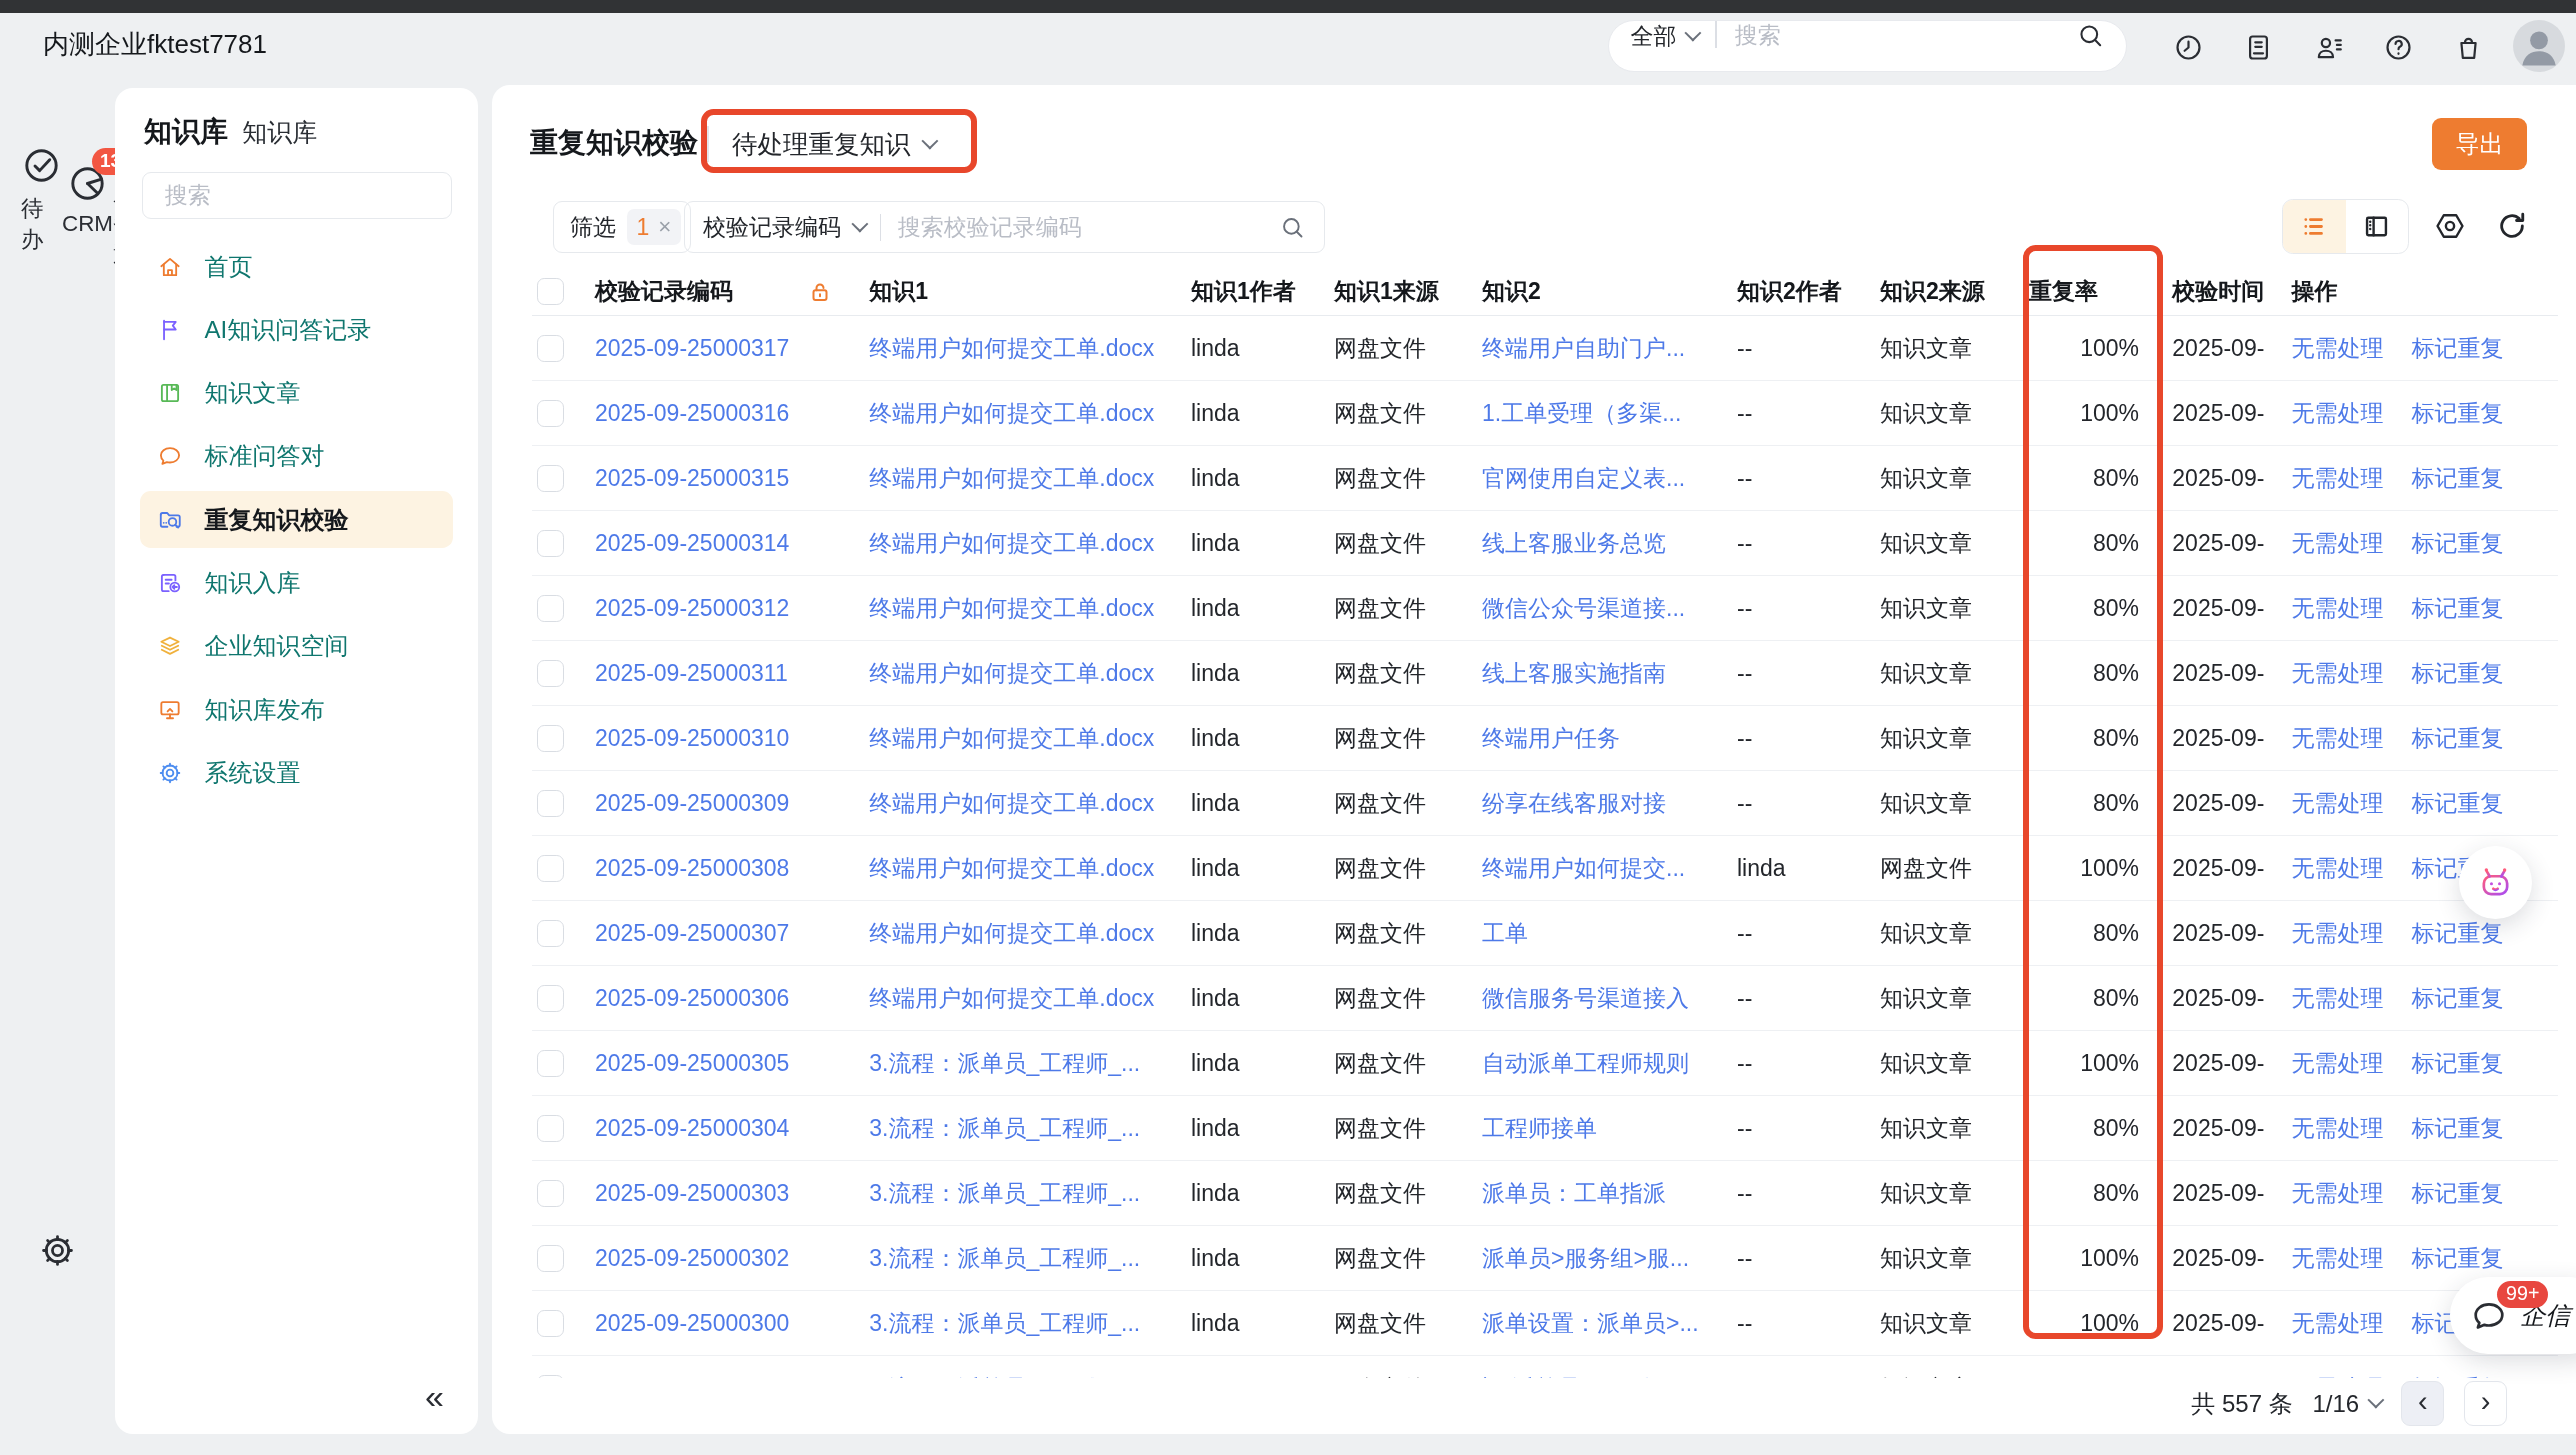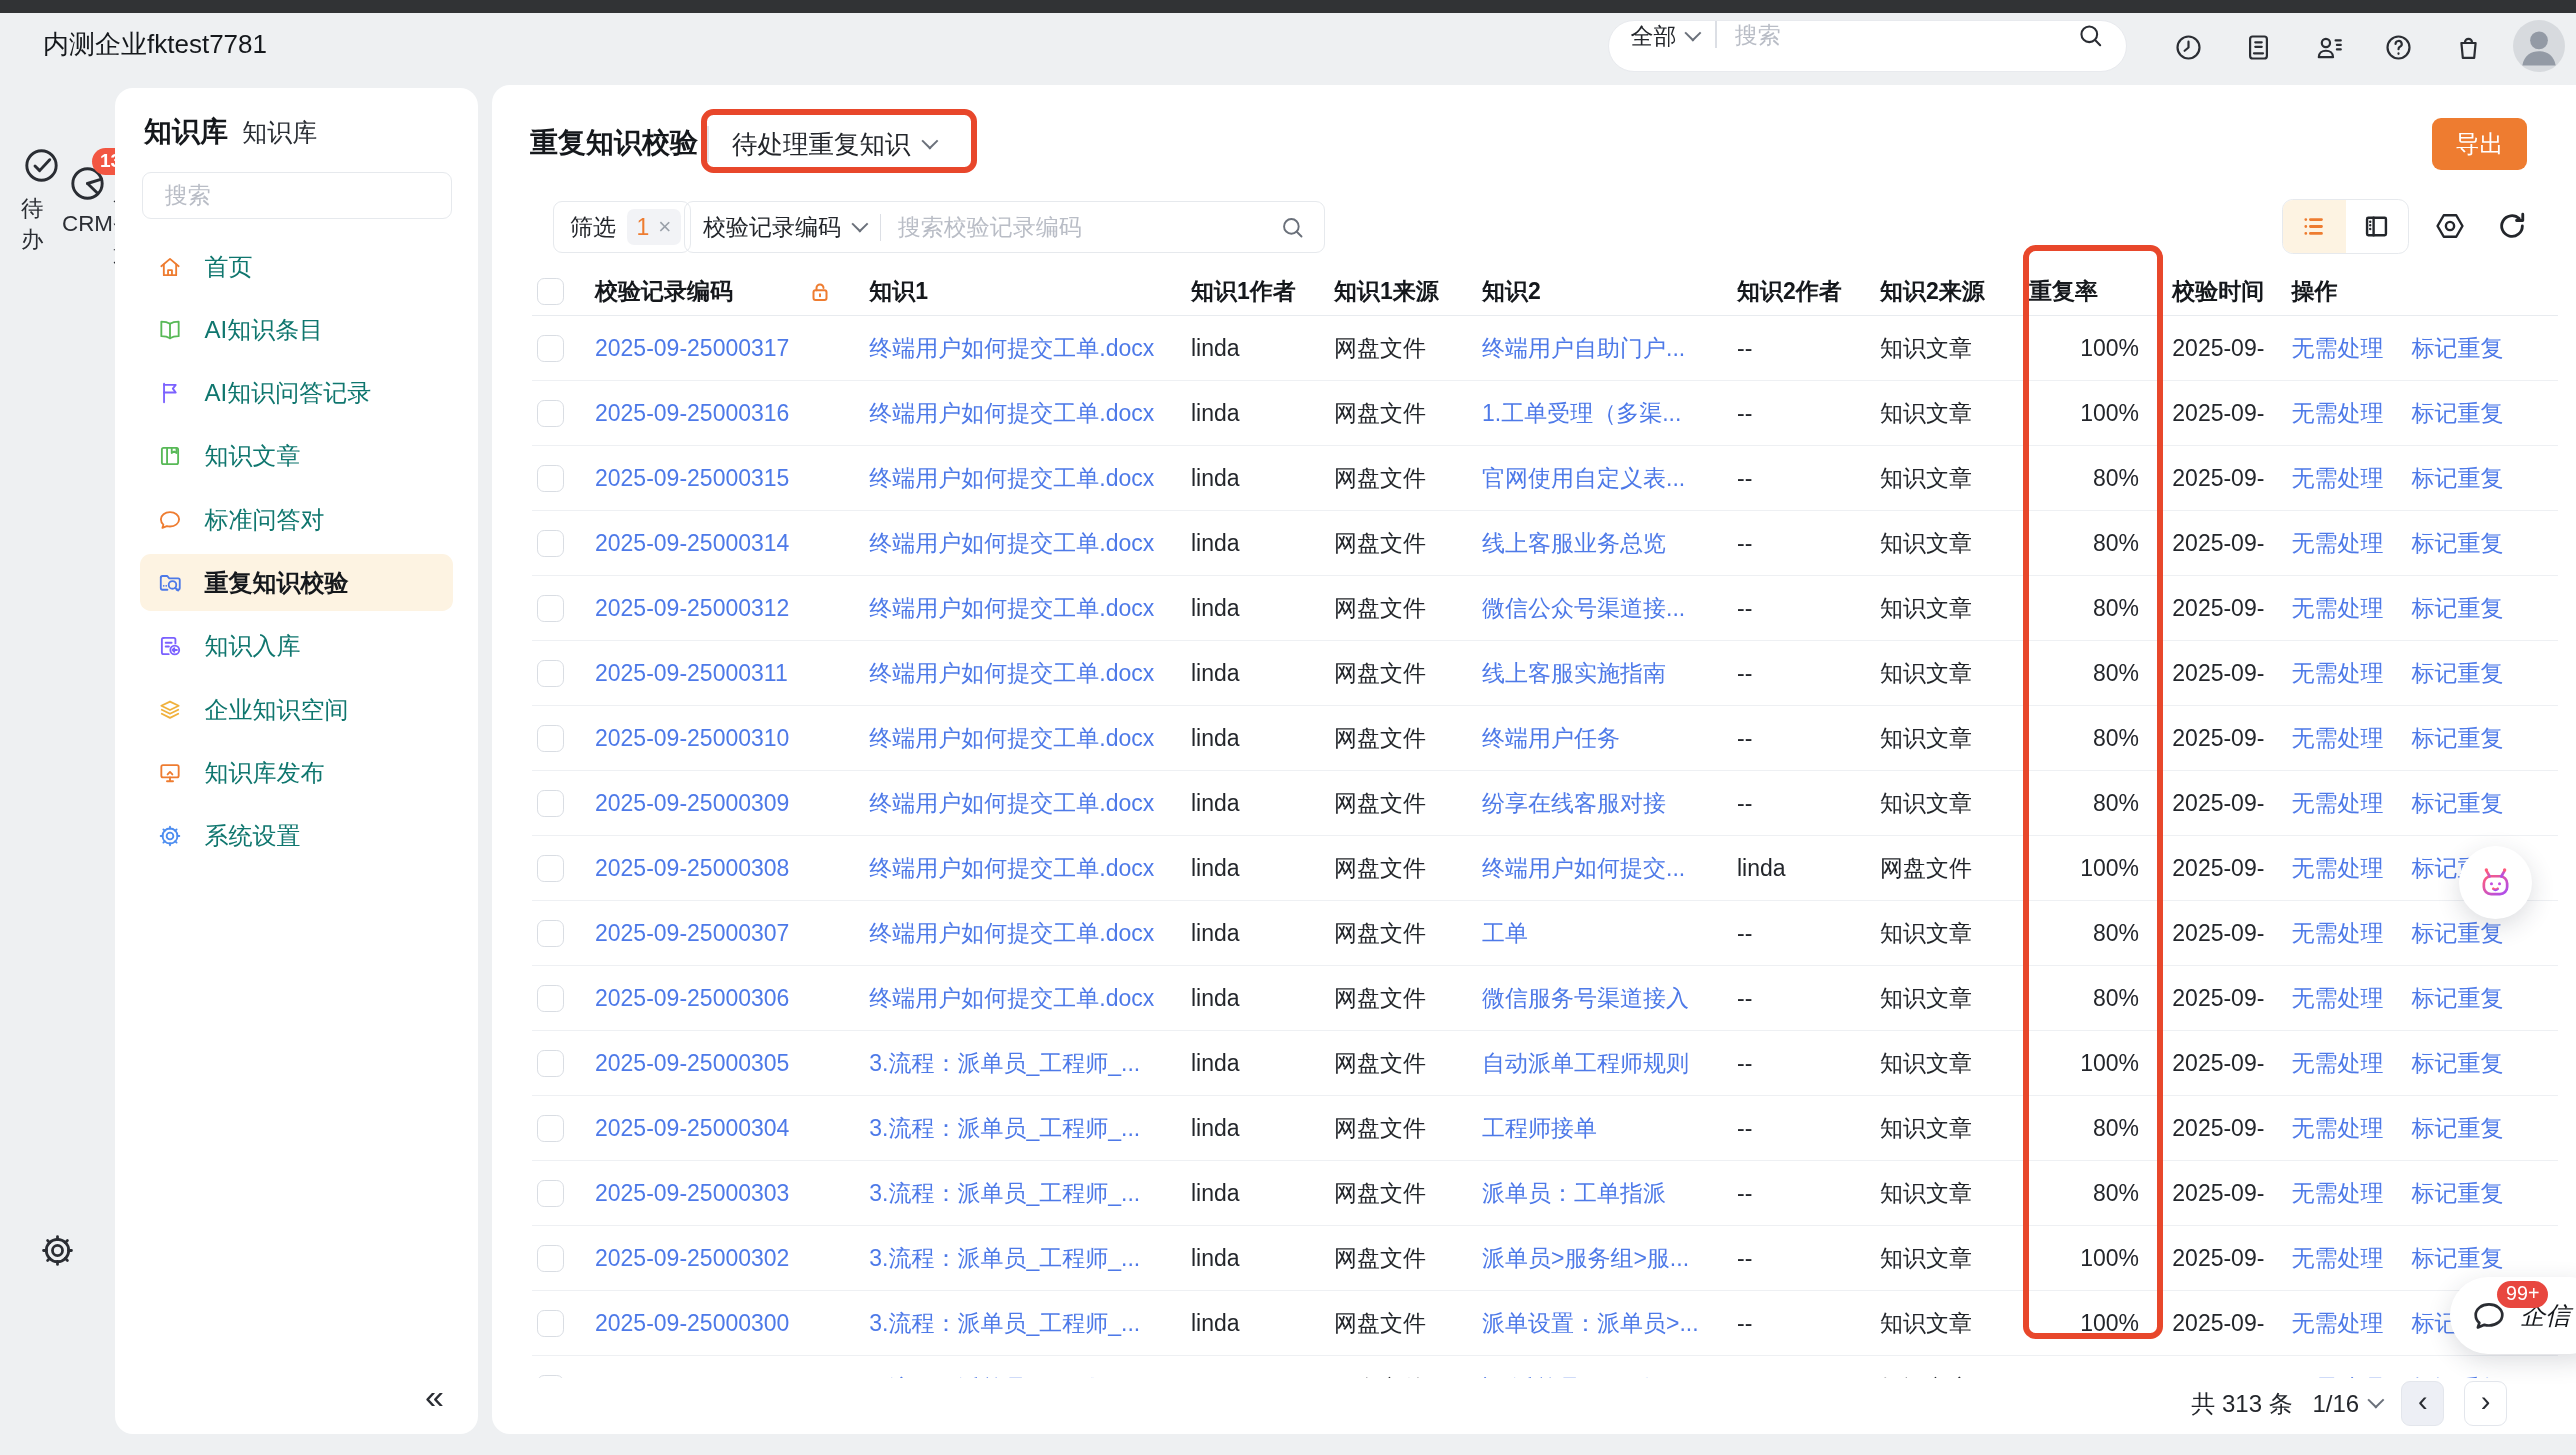--- a/index.html
+++ b/index.html
@@ -281,29 +281,20 @@
       <span class="icon" style="color:#ee7c30">
             <svg viewBox="0 0 24 24" fill="none" stroke="currentColor" stroke-width="1.7" stroke-linecap="round" stroke-linejoin="round">
               <path d="M4 11.3L12 4.5l8 6.8"></path>
               <path d="M6.3 9.6v9.9h11.4V9.6"></path>
               <path d="M10.2 19.5v-4.6h3.6v4.6"></path>
             </svg>
           </span>
       <span>首页</span>
     </div>
         <div class="menu-item">
-      <span class="icon" style="color:#58b957">
-            <svg viewBox="0 0 24 24" fill="none" stroke="currentColor" stroke-width="1.7" stroke-linecap="round" stroke-linejoin="round">
-              <path d="M12 6.2c-2-1.3-4.4-1.9-8-1.9v13.4c3.6 0 6 .6 8 1.9 2-1.3 4.4-1.9 8-1.9V4.3c-3.6 0-6 .6-8 1.9z"></path>
-              <path d="M12 6.2v13.4"></path>
-            </svg>
-          </span>
-      <span>AI知识条目</span>
-    </div>
-        <div class="menu-item">
       <span class="icon" style="color:#7b61ff">
             <svg viewBox="0 0 24 24" fill="none" stroke="currentColor" stroke-width="1.7" stroke-linecap="round" stroke-linejoin="round">
               <path d="M6.5 3.5v17"></path>
               <path d="M6.5 4.5h10.8l-2.7 3.5 2.7 3.5H6.5"></path>
             </svg>
           </span>
       <span>AI知识问答记录</span>
     </div>
         <div class="menu-item">
       <span class="icon" style="color:#58b957">
@@ -804,21 +795,21 @@
       <div class="tc c-ops">
               <a class="lnk">无需处理</a>
               <a class="lnk">标记重复</a>
             </div>
     </div>
         </div>
     </div>
     <div class="redbox redbox-2"></div>
 
     <div class="pager">
-      <span>共 313 条</span>
+      <span>共 557 条</span>
       <span class="pg-size">
         <span>1/16</span>
         <i class="chev"></i>
       </span>
       <span class="pg-btn prev">‹</span>
       <span class="pg-btn">›</span>
     </div>
   </div>
 
   <div class="float-robot icon">

